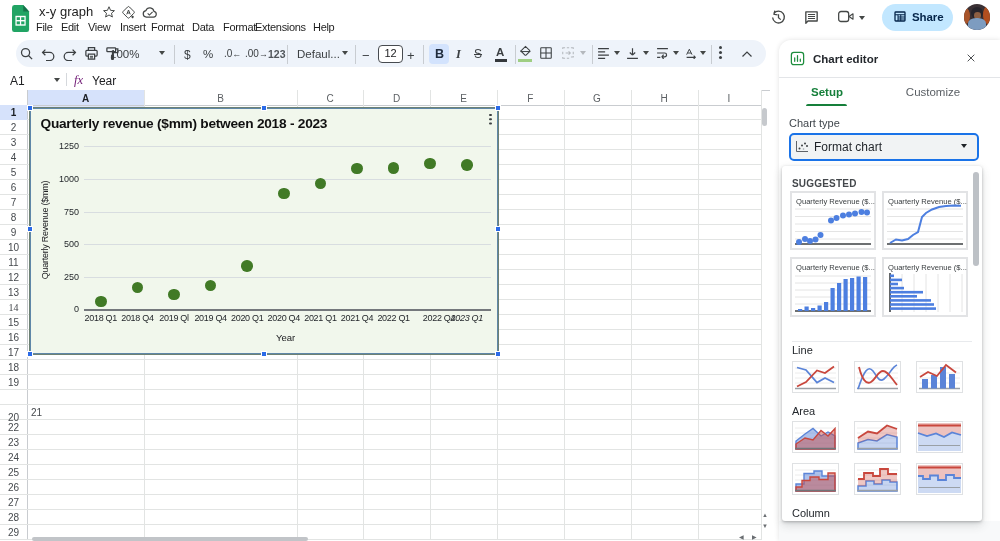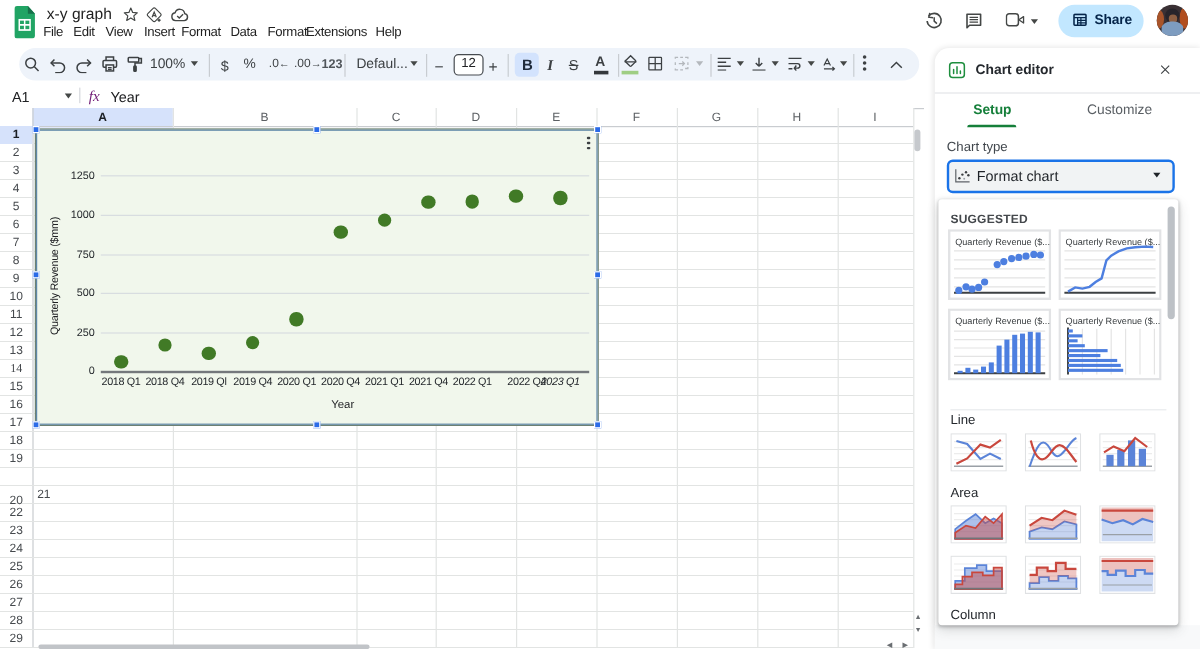--- a/index.html
+++ b/index.html
@@ -100,21 +100,21 @@
     <path d="M7 7 V2.5 H17 V7"></path>
     <rect x="3" y="7" width="18" height="9" rx="1.5"></rect>
     <rect x="7" y="13" width="10" height="8" fill="#f0f4f9"></rect>
     <path d="M9.5 16.5 h5 M9.5 19 h5" stroke-width="1.6"></path>
   </svg>
 <svg class="a" style="left:105px;top:46px" width="15" height="15" viewBox="0 0 24 24" fill="none" stroke="#3c4043" stroke-width="2">
     <rect x="3" y="3" width="14" height="6" rx="1"></rect>
     <path d="M17 4.5 h3.5 v6 H12 v4"></path>
     <rect x="10.5" y="14.5" width="3" height="7" rx="1" fill="#3c4043"></rect>
   </svg>
-<div class="a tbt" style="left:125px;">100%</div>
+<div class="a tbt" style="left:110px;">100%</div>
 <div class="a caret" style="left:159px;top:51px;"></div>
 <div class="vdiv" style="left:174px;"></div>
 <div class="a tbt" style="left:184px;font-size:12px;">$</div>
 <div class="a tbt" style="left:203px;font-size:11.5px;">%</div>
 <div class="a tbt" style="left:224px;font-size:10px;">.0<span style="font-size:9px;">←</span></div>
 <div class="a tbt" style="left:245px;font-size:10px;">.00<span style="font-size:9px;">→</span></div>
 <div class="a tbt" style="left:268px;font-size:10.5px;font-weight:bold;color:#50555a;">123</div>
 <div class="vdiv" style="left:287px;"></div>
 <div class="a tbt" style="left:297px;">Defaul...</div>
 <div class="a caret" style="left:342px;top:51px;"></div>
@@ -242,20 +242,21 @@
 <div class="a" style="left:761.5px;top:107.5px;width:5.5px;height:18px;background:#c6c9cd;border-radius:3px;"></div>
 <div class="a" style="left:761.5px;top:512px;width:7px;height:7px;font-size:6px;color:#6a6e72;text-align:center;line-height:7px;">▲</div>
 <div class="a" style="left:761.5px;top:522.5px;width:7px;height:7px;font-size:6px;color:#6a6e72;text-align:center;line-height:7px;">▼</div>
 
 <div class="a" style="left:32px;top:537px;width:276px;height:3.5px;background:#c1c4c8;border-radius:2px;"></div>
 <div class="a" style="left:739px;top:533px;font-size:6px;color:#6a6e72;">◀</div>
 <div class="a" style="left:752px;top:533px;font-size:6px;color:#6a6e72;">▶</div>
 
 <div class="a" style="left:29px;top:106.8px;width:470px;height:248px;border:1px solid #6d8173;background:#f1f7ec;">
  <div class="a" style="left:0;top:0;right:0;bottom:0;border:1px solid #5f87a8;"></div>
+ <div class="a" style="left:10.5px;top:7.8px;font-size:13.7px;font-weight:bold;color:#111;letter-spacing:-0.25px;">Quarterly revenue ($mm) between 2018 - 2023</div>
  <div class="a" style="left:459px;top:6px;width:2.5px;height:2.5px;background:#3c4043;border-radius:50%;box-shadow:0 4.2px 0 #3c4043,0 8.4px 0 #3c4043;"></div>
 
  <div class="a" style="left:54px;top:38px;width:407px;height:1px;background:#d8dde0;"></div>
  <div class="a" style="left:54px;top:71.2px;width:407px;height:1px;background:#d8dde0;"></div>
  <div class="a" style="left:54px;top:104px;width:407px;height:1px;background:#d8dde0;"></div>
  <div class="a" style="left:54px;top:136.6px;width:407px;height:1px;background:#d8dde0;"></div>
  <div class="a" style="left:54px;top:169.2px;width:407px;height:1px;background:#d8dde0;"></div>
  <div class="a" style="left:54px;top:201.6px;width:407px;height:1.2px;background:#74787c;"></div>
 
  <div class="a" style="left:18px;top:33px;width:31px;text-align:right;font-size:9px;color:#24282c;">1250</div>

